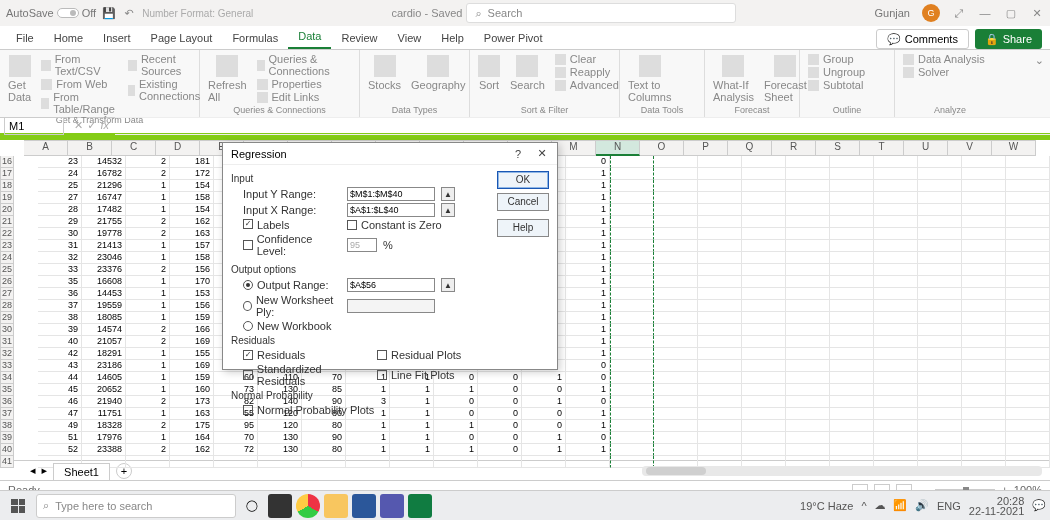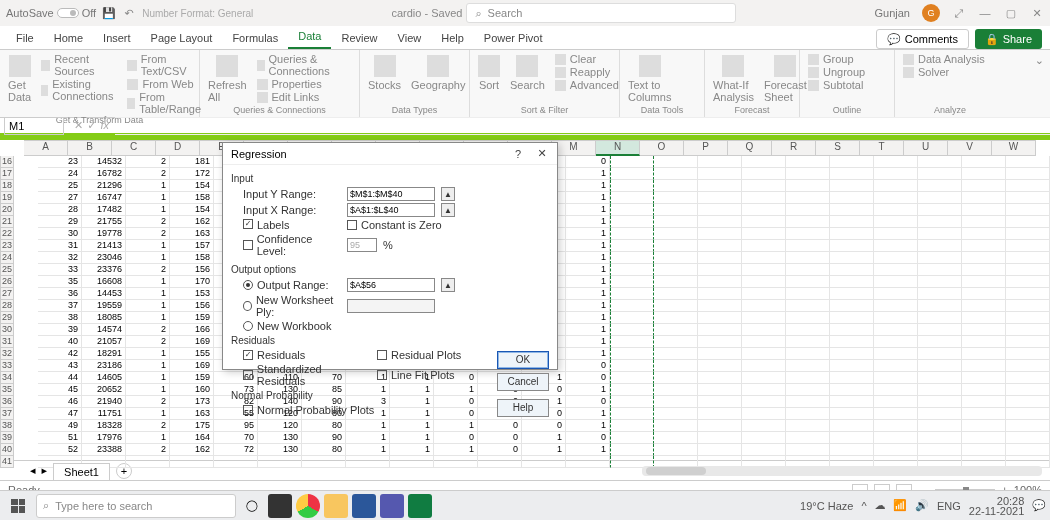--- a/index.html
+++ b/index.html
@@ -52,21 +52,21 @@
     .row { display:flex; height:12px; }
     .cell { width:44px; height:12px; border-right:1px solid #e5e5e5; border-bottom:1px solid #e5e5e5; font-size:9px; text-align:right; padding-right:3px; overflow:hidden; white-space:nowrap; }
 
     .dialog { position:absolute; left:222px; top:142px; width:336px; height:228px; background:#fff; border:1px solid #888; box-shadow:2px 2px 8px rgba(0,0,0,.2); z-index:10; }
     .dlg-title { height:22px; display:flex; align-items:center; padding:0 8px; background:#fff; border-bottom:1px solid #eee; }
     .dlg-title-text { font-size:11px; }
     .dlg-title .grow { flex:1; }
     .dlg-title .x { width:14px; text-align:center; color:#444; }
     .dlg-body { display:flex; padding:6px 8px; gap:8px; font-size:10px; color:#333; }
     .dlg-left { flex:1; }
-    .dlg-right { display:flex; flex-direction:column; gap:4px;justify-content:flex-end; }
+    .dlg-right { display:flex; flex-direction:column; gap:4px; }
     .dlg-btn { width:52px; height:18px; border:1px solid #888; background:#eef4f9; text-align:center; font-size:10px; line-height:16px; }
     .dlg-btn.primary { border:1px solid #1a57b3; box-shadow:inset 0 0 0 1px #8fb7e6; }
     .dlg-sec { font-size:10px; color:#333; padding:2px 0; }
     .dlg-row { display:flex; align-items:center; gap:6px; padding:1px 0; }
     .dlg-label { padding-left:12px; width:110px; }
     .dlg-input { width:88px; height:14px; border:1px solid #888; font-size:9px; padding-left:2px; }
     .dlg-minibtn { width:14px; height:14px; border:1px solid #888; background:#eee; display:flex; align-items:center; justify-content:center; font-size:8px; }
     .cb, .rb { width:10px; height:10px; border:1px solid #555; }
     .rb { border-radius:50%; }
     .rb.on::after { content:""; display:block; width:4px; height:4px; margin:2px auto; background:#333; border-radius:50%; }
@@ -144,39 +144,39 @@
   <div class="rgroup" style="width:200px">
     <div class="rgroup-content">
       <div class="rbtn-big">
           <div class="ico"></div>
           <span style="white-space:pre">Get
 Data</span>
         </div>
       <div class="rlist">
         <div class="rlist-item">
             <div class="ico"></div>
+            <span>From Text/CSV</span>
+          </div>
+        <div class="rlist-item">
+            <div class="ico"></div>
+            <span>From Web</span>
+          </div>
+        <div class="rlist-item">
+            <div class="ico"></div>
+            <span>From Table/Range</span>
+          </div>
+      </div>
+      <div class="rlist">
+        <div class="rlist-item">
+            <div class="ico"></div>
             <span>Recent Sources</span>
           </div>
         <div class="rlist-item">
             <div class="ico"></div>
             <span>Existing Connections</span>
-          </div>
-      </div>
-      <div class="rlist">
-        <div class="rlist-item">
-            <div class="ico"></div>
-            <span>From Text/CSV</span>
-          </div>
-        <div class="rlist-item">
-            <div class="ico"></div>
-            <span>From Web</span>
-          </div>
-        <div class="rlist-item">
-            <div class="ico"></div>
-            <span>From Table/Range</span>
           </div>
       </div>
     </div>
     <div class="rgroup-label">Get &amp; Transform Data</div>
   </div>
   <div class="rgroup" style="width:160px">
     <div class="rgroup-content">
       <div class="rbtn-big">
           <div class="ico"></div>
           <span style="white-space:pre">Refresh

